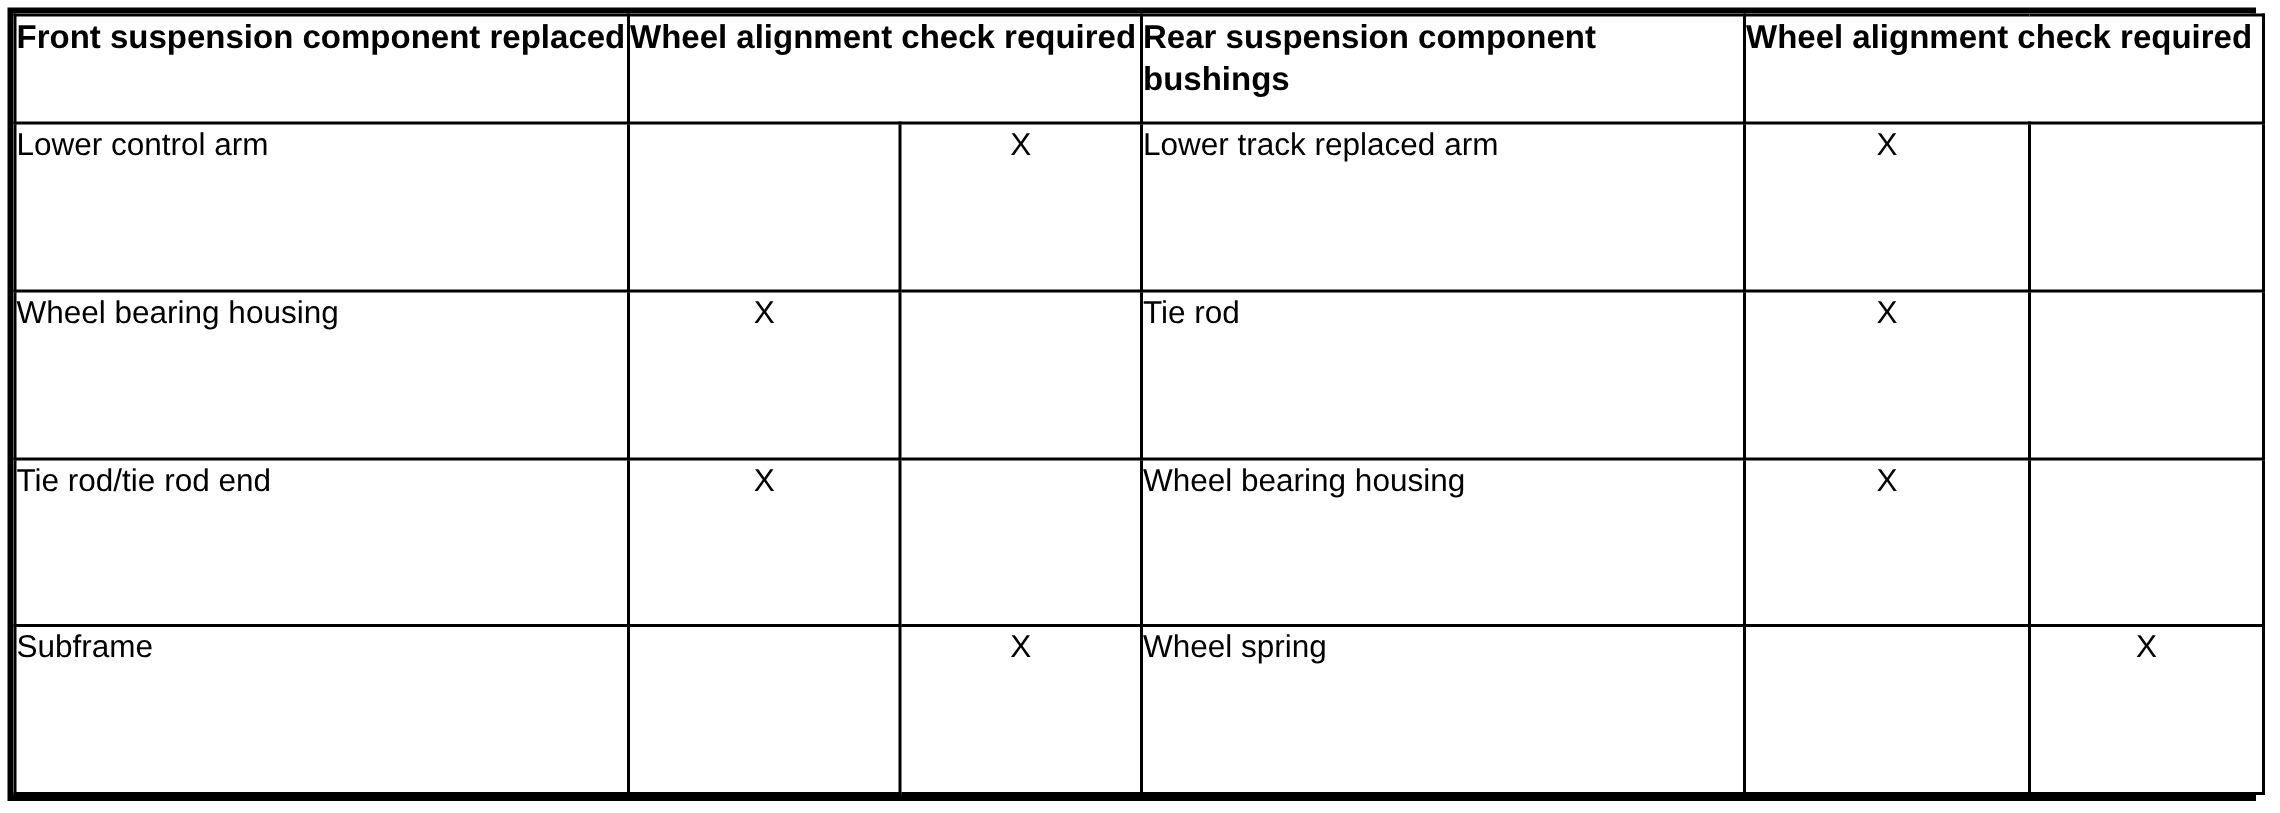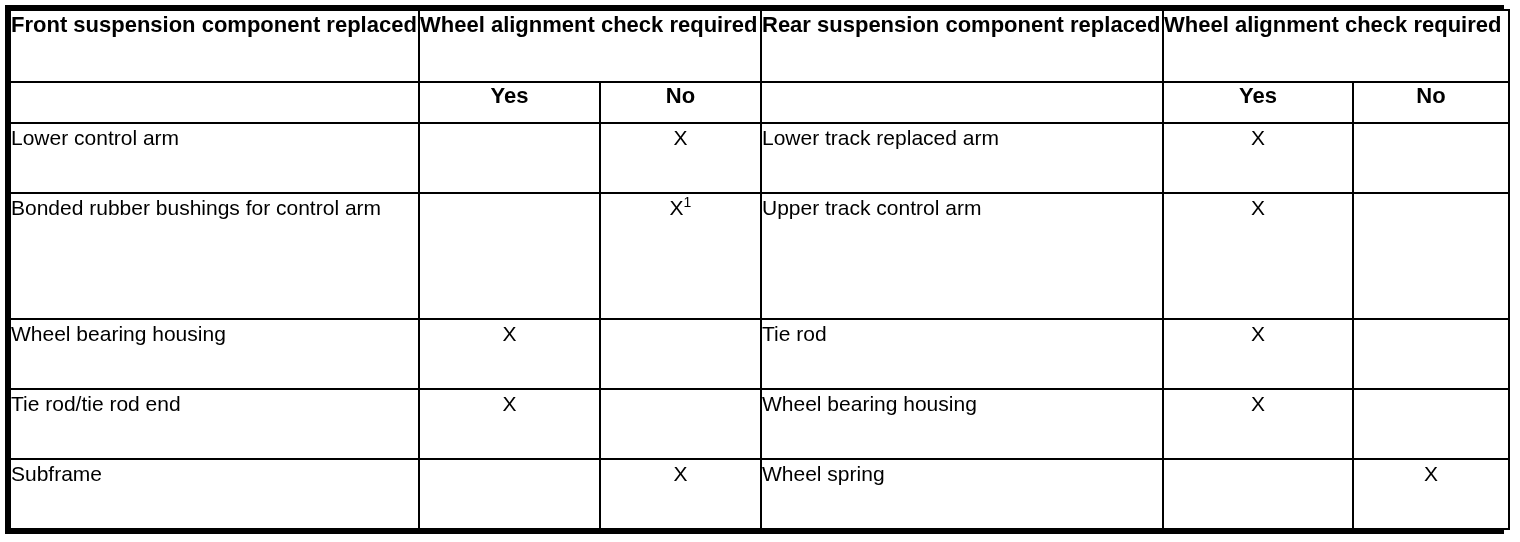--- a/index.html
+++ b/index.html
@@ -121,46 +121,30 @@
         <col class="c-fyes">
         <col class="c-fno">
         <col class="c-rear">
         <col class="c-ryes">
         <col class="c-rno">
       </colgroup>
       <thead>
         <tr>
           <th class="hdr-group" colspan="1">Front suspension component replaced</th>
           <th class="hdr-group" colspan="2">Wheel alignment check required</th>
-          <th class="hdr-group" colspan="1">Rear suspension component replaced</th>
+          <th class="hdr-group" colspan="1">Rear suspension component bushings</th>
           <th class="hdr-group" colspan="2">Wheel alignment check required</th>
-        </tr>
-        <tr>
-          <th class="hdr-sub hdr-blank"></th>
-          <th class="hdr-sub">Yes</th>
-          <th class="hdr-sub">No</th>
-          <th class="hdr-sub hdr-blank"></th>
-          <th class="hdr-sub">Yes</th>
-          <th class="hdr-sub">No</th>
         </tr>
       </thead>
       <tbody id="table-body">
           <tr class="row-std">
             <td class="cell-name">Lower control arm</td>
             <td class="cell-mark"></td>
             <td class="cell-mark"><span>X</span></td>
             <td class="cell-name">Lower track replaced arm</td>
-            <td class="cell-mark">X</td>
-            <td class="cell-mark"></td>
-          </tr>
-          <tr class="row-tall">
-            <td class="cell-name">Bonded rubber bushings for control arm</td>
-            <td class="cell-mark"></td>
-            <td class="cell-mark"><span>X</span><sup>1</sup></td>
-            <td class="cell-name">Upper track control arm</td>
             <td class="cell-mark">X</td>
             <td class="cell-mark"></td>
           </tr>
           <tr class="row-std">
             <td class="cell-name">Wheel bearing housing</td>
             <td class="cell-mark">X</td>
             <td class="cell-mark"><span></span></td>
             <td class="cell-name">Tie rod</td>
             <td class="cell-mark">X</td>
             <td class="cell-mark"></td>

